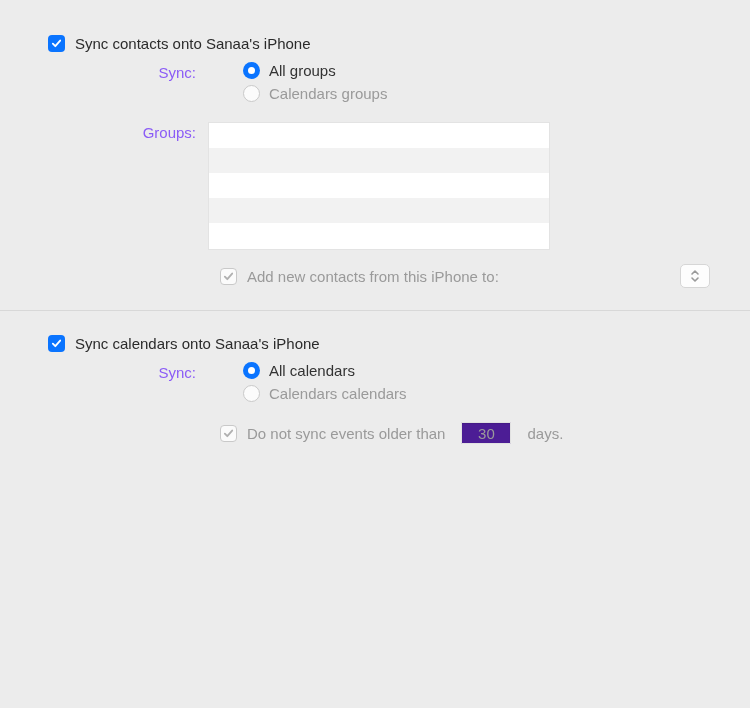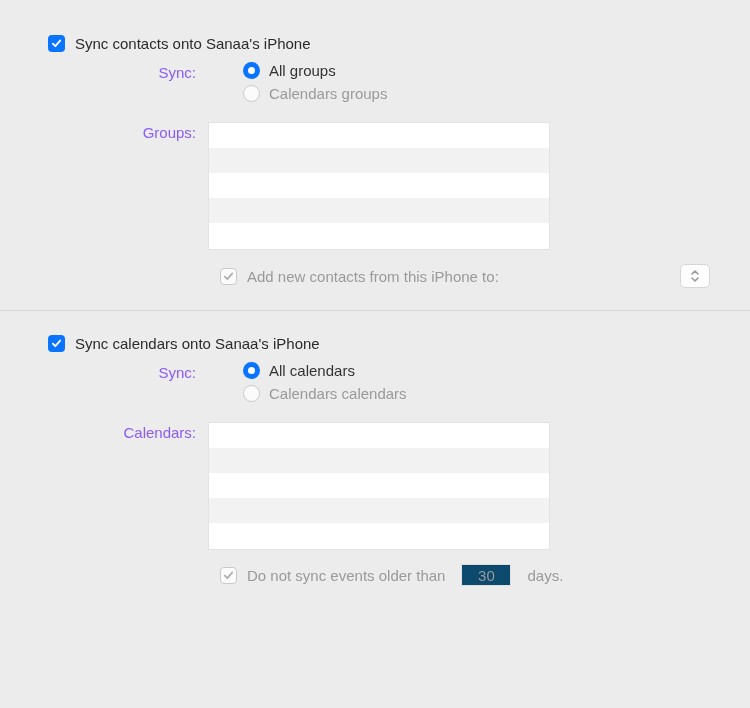--- a/index.html
+++ b/index.html
@@ -127,21 +127,21 @@
     background: #fdfdfd;
     display: inline-flex;
     align-items: center;
     justify-content: center;
   }
   .popup svg { width: 10px; height: 14px; }
 
   .num-field {
     width: 50px;
     height: 22px;
-    background: #0c4a6e;
+    background: #4c1d95;
     display: inline-flex;
     align-items: center;
     justify-content: center;
     color: #9a9a9a;
     margin: 0 6px;
     box-shadow: inset 0 1px 1px rgba(0,0,0,0.1);
     border: 1px solid #e1e1e1;
     border-radius: 1px;
   }
 </style>
@@ -224,30 +224,20 @@
           <span class="radio selected"></span>
           <span class="radio-label">All calendars</span>
         </div>
         <div class="opt">
           <span class="radio unselected"></span>
           <span class="radio-label disabled">Calendars calendars</span>
         </div>
       </div>
     </div>
 
-    <div class="row" style="margin-top:14px;">
-      <div class="field-label">Calendars:</div>
-      <div class="listbox">
-        <div class="stripe"></div>
-        <div class="stripe alt"></div>
-        <div class="stripe"></div>
-        <div class="stripe alt"></div>
-        <div class="stripe"></div>
-      </div>
-    </div>
 
     <div class="subrow">
       <span class="checkbox" style="background:#fbfbfb;border:1px solid #c9c9c9;">
         <svg viewBox="0 0 12 12">
           <path d="M2 6.2 L4.7 8.9 L10 2.8" fill="none" class="check-grey" stroke-width="2" stroke-linecap="round" stroke-linejoin="round"></path>
         </svg>
       </span>
       <span class="label disabled">Do not sync events older than</span>
       <span class="num-field">30</span>
       <span class="label disabled">days.</span>

